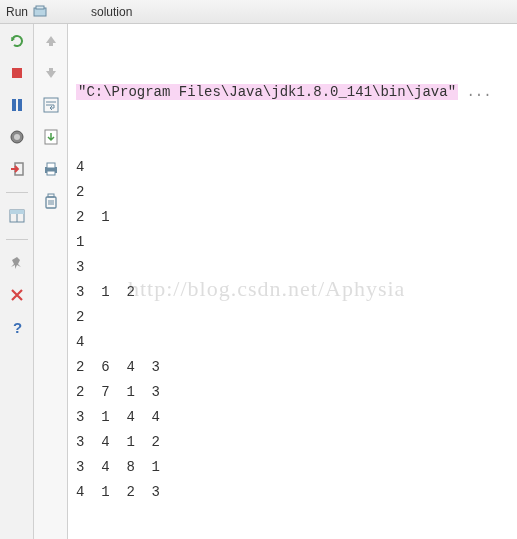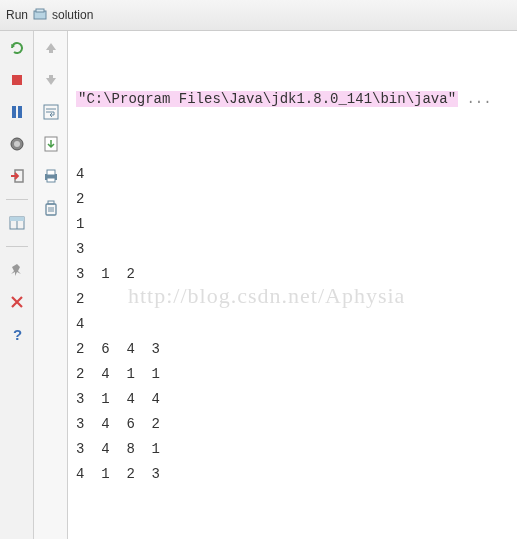--- a/index.html
+++ b/index.html
@@ -6,31 +6,31 @@
   body {
     font-family: "Segoe UI", Tahoma, sans-serif;
     font-size: 12px;
     background: #fff;
     width: 517px;
     height: 539px;
     overflow: hidden;
     position: relative;
   }
   .header {
-    height: 31px;
+    height: 24px;
     background: linear-gradient(#f5f5f5, #e8e8e8);
     border-bottom: 1px solid #ccc;
     display: flex;
     align-items: center;
     padding-left: 6px;
     gap: 4px;
   }
   .header .run-label { color: #333; }
   .header .icon-slot { width: 16px; height: 16px; display: inline-flex; align-items: center; justify-content: center; }
-  .header .title { color: #333; }
+  .header .title { color: #333; margin-left: 39px; }
   .body {
     display: flex;
     height: calc(100% - 22px);
   }
   .gutter {
     width: 34px;
     background: #f2f2f2;
     border-right: 1px solid #d0d0d0;
     display: flex;
     flex-direction: column;
@@ -194,18 +194,18 @@
           <line x1="5" y1="7" x2="5" y2="12" stroke="#6a8aa0"></line>
           <line x1="7" y1="7" x2="7" y2="12" stroke="#6a8aa0"></line>
           <line x1="9" y1="7" x2="9" y2="12" stroke="#6a8aa0"></line>
           <rect x="4" y="1" width="6" height="3" fill="none" stroke="#6a8aa0"></rect>
         </svg>
     </div>
   </div>
 
   <div class="console">
     <div><span class="cmd-line">"C:\Program Files\Java\jdk1.8.0_141\bin\java"</span><span class="cmd-ellipsis"> ...</span></div>
-    <div id="output-lines"><div>4</div><div>2</div><div>1</div><div>3</div><div>3  1  2</div><div>2</div><div>4</div><div>2  6  4  3</div><div>2  4  1  1</div><div>3  1  4  4</div><div>3  4  6  2</div><div>3  4  8  1</div><div>4  1  2  3</div></div>
+    <div id="output-lines"><div>4</div><div>2</div><div>2  1</div><div>1</div><div>3</div><div>3  1  2</div><div>2</div><div>4</div><div>2  6  4  3</div><div>2  7  1  3</div><div>3  1  4  4</div><div>3  4  1  2</div><div>3  4  8  1</div><div>4  1  2  3</div></div>
     
     <div class="watermark">http://blog.csdn.net/Aphysia</div>
   </div>
 
 </div>
 
 </body></html>

